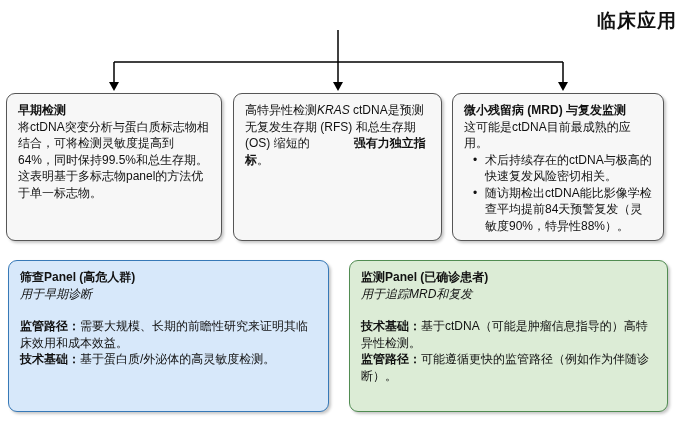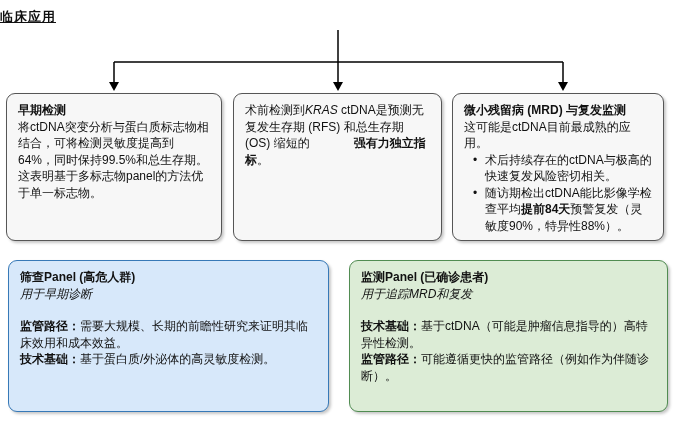--- a/index.html
+++ b/index.html
@@ -1,22 +1,22 @@
 <!DOCTYPE html>
 <html style="--gray-fill: #f7f7f7; --gray-border: #565656; --blue-fill: #d7e8fa; --blue-border: #3779b7; --green-fill: #dcecd6; --green-border: #518c52; --line-color: #000000; --text-color: #111111;"><head>
 <meta charset="utf-8">
 <style>
   html,body{margin:0;padding:0;background:#ffffff;}
   .canvas{
     position:relative;width:677px;height:427px;background:#ffffff;overflow:hidden;
     font-family:"Liberation Sans","DejaVu Sans",sans-serif;color:#111111;
   }
   .diagram-title{
-    position:absolute;left:0;right:0;top:8px;text-align:left;
-    font-size:13px;font-weight:bold;letter-spacing:1px;text-decoration:underline;
+    position:absolute;left:0;right:0;top:8px;text-align:right;
+    font-size:19px;font-weight:bold;letter-spacing:1px;
   }
   .connectors{position:absolute;left:0;top:0;pointer-events:none;}
   .box{
     position:absolute;box-sizing:border-box;border-radius:9px;
     padding:8px 11px;font-size:12px;line-height:1.38;
     box-shadow:2px 2px 3px rgba(0,0,0,0.22);
   }
   .box.gray{background:var(--gray-fill,#f7f7f7);border:1px solid var(--gray-border,#565656);}
   .box.blue{background:var(--blue-fill,#d7e8fa);border:1.5px solid var(--blue-border,#3779b7);}
   .box.green{background:var(--green-fill,#dcecd6);border:1.5px solid var(--green-border,#518c52);}
@@ -50,34 +50,34 @@
       <polygon points="558,82 568,82 563,91"></polygon>
     </g>
   </svg>
 
   <div class="box gray" style="left:6px;top:93px;width:216px;height:148px">
     <div class="box-title">早期检测</div>
     <div class="box-body"><span>将ctDNA突变分析与蛋白质标志物相结合，可将检测灵敏度提高到64%，同时保持99.5%和总生存期。这表明基于多标志物panel的方法优于单一标志物。</span></div>
   </div>
 
   <div class="box gray" style="left:233px;top:93px;width:209px;height:148px">
-    <div class="box-body"><span>术前检测到</span><span style="font-style: italic;">KRAS</span><span> ctDNA是预测无复发生存期 (RFS) 和总生存期 (OS) 缩短的</span><span style="font-weight: bold; margin-left: 44px;">强有力独立指标</span><span>。</span></div>
+    <div class="box-body"><span>高特异性检测</span><span style="font-style: italic;">KRAS</span><span> ctDNA是预测无复发生存期 (RFS) 和总生存期 (OS) 缩短的</span><span style="font-weight: bold; margin-left: 44px;">强有力独立指标</span><span>。</span></div>
   </div>
 
   <div class="box gray" style="left:452px;top:93px;width:212px;height:148px">
     <div class="box-title">微小残留病 (MRD) 与复发监测</div>
     <div class="box-body"><span>这可能是ctDNA目前最成熟的应用。</span></div>
     <div class="bullets">
       <div class="bullet-row">
         <span class="marker">•</span>
         <span class="bullet-text"><span>术后持续存在的ctDNA与极高的快速复发风险密切相关。</span></span>
       </div>
       <div class="bullet-row">
         <span class="marker">•</span>
-        <span class="bullet-text"><span>随访期检出ctDNA能比影像学检查平均</span><span style="font-weight: bold; margin-top: 24px;">提前84天</span><span>预警复发（灵敏度90%，特异性88%）。</span></span>
+        <span class="bullet-text"><span>随访期检出ctDNA能比影像学检查平均</span><span style="font-weight: normal; margin-top: 24px;">提前84天</span><span>预警复发（灵敏度90%，特异性88%）。</span></span>
       </div>
     </div>
   </div>
 
   <div class="box blue" style="left:8px;top:260px;width:321px;height:152px">
     <div class="box-title">筛查Panel (高危人群)</div>
     <div class="box-subtitle">用于早期诊断</div>
     <div class="spacer"></div>
     <div class="box-line">
       <span class="lbl">监管路径：</span><span><span>需要大规模、长期的前瞻性研究来证明其临床效用和成本效益。</span></span>

